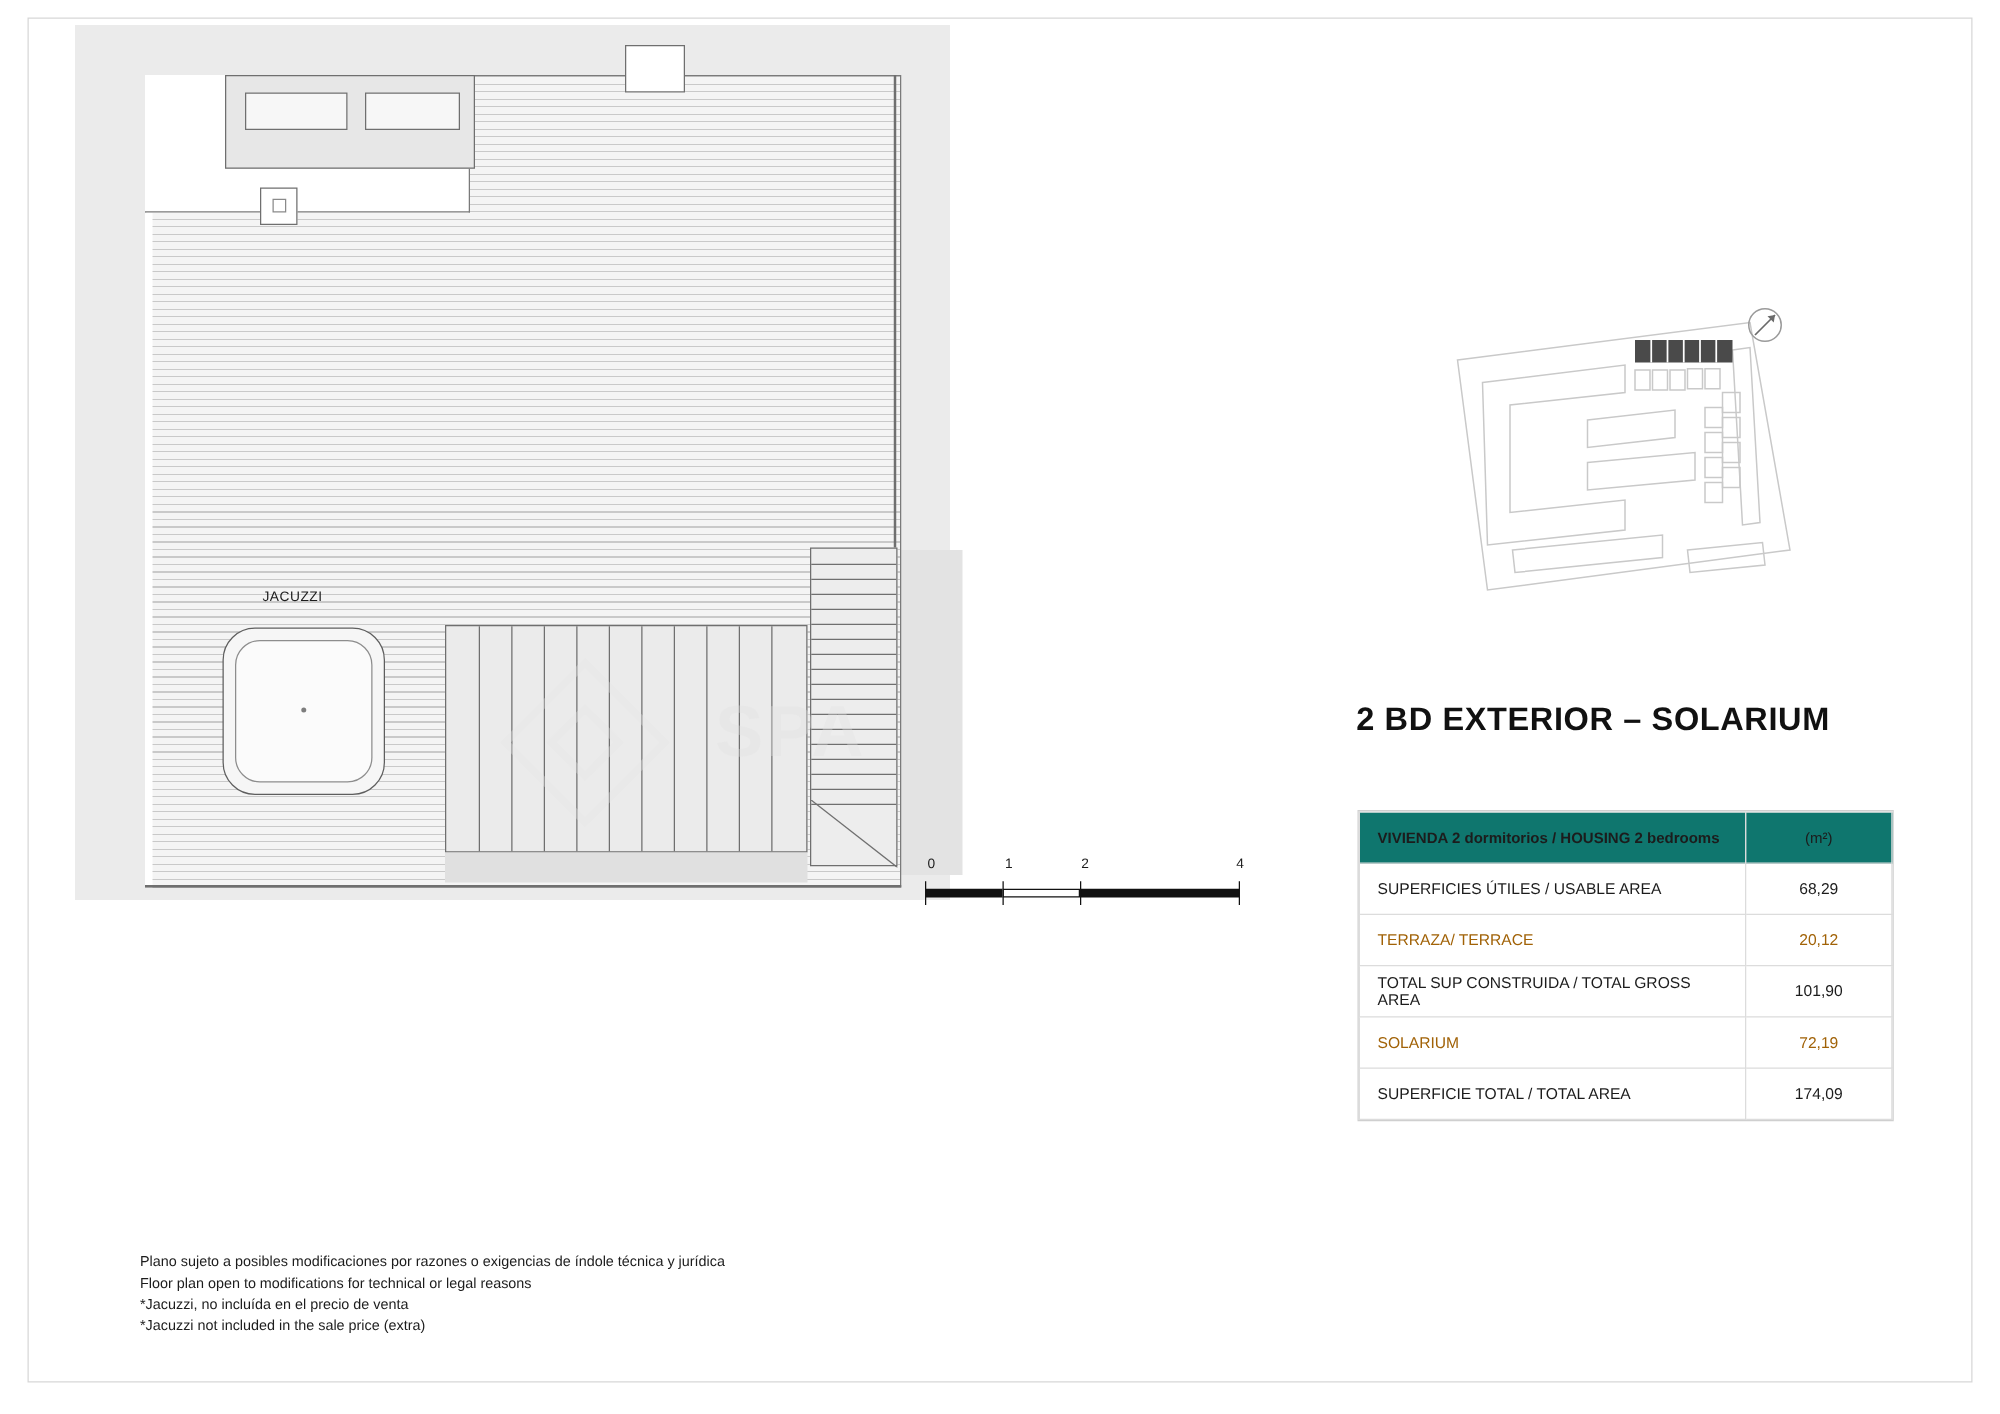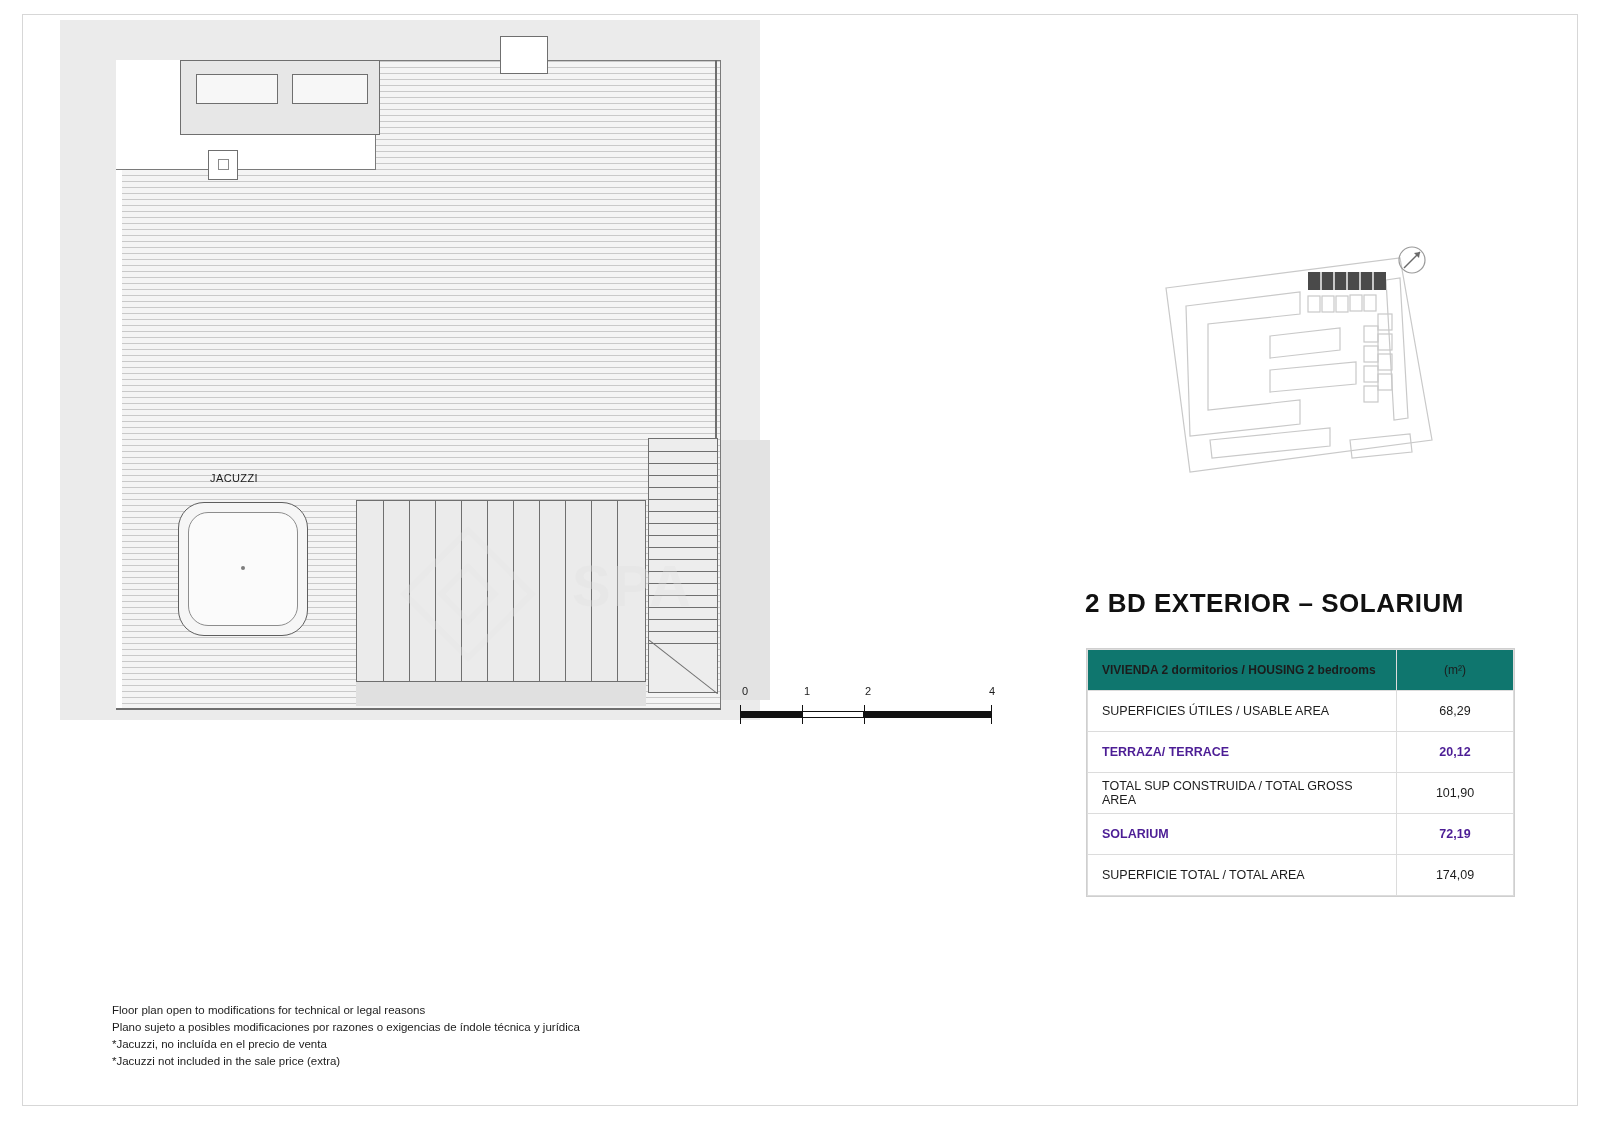--- a/index.html
+++ b/index.html
@@ -352,21 +352,21 @@
     left: 1150px;
     top: 240px;
     width: 300px;
     height: 250px;
   }
 
   
   .title {
     position: absolute;
     left: 1085px;
-    top: 588px;
+    top: 560px;
     font-size: 26px;
     font-weight: bold;
     letter-spacing: 0.5px;
     color: #111111;
   }
 
   
   .areas {
     position: absolute;
     left: 1086px;
@@ -397,21 +397,21 @@
   .areas .hdr th.unit {
     text-align: center;
     width: 88px;
     font-weight: normal;
   }
   .areas td.val {
     text-align: center;
     width: 88px;
   }
   .areas tr.bold td { font-weight: normal; }
-  .areas tr.light td { font-weight: bold; color: #4c1d95; }
+  .areas tr.light td { font-weight: normal; color: #a16207; }
 
   
   .notes {
     position: absolute;
     left: 112px;
     top: 1002px;
     font-size: 11.5px;
     line-height: 17px;
     color: #1c1c1c;
   }
@@ -584,19 +584,19 @@
         </tr>
         <tr class="bold">
           <td>SUPERFICIE TOTAL / TOTAL  AREA</td>
           <td class="val">174,09</td>
         </tr>
       </tbody>
     </table>
   </div>
 
   <div class="notes">
+    <div>Plano sujeto a posibles modificaciones por razones o exigencias de índole técnica y jurídica</div>
     <div>Floor plan open to modifications for technical or legal reasons</div>
-    <div>Plano sujeto a posibles modificaciones por razones o exigencias de índole técnica y jurídica</div>
     <div>*Jacuzzi, no incluída en el precio de venta</div>
     <div>*Jacuzzi not included in the sale price (extra)</div>
   </div>
 
 </div>
 
 </body></html>

